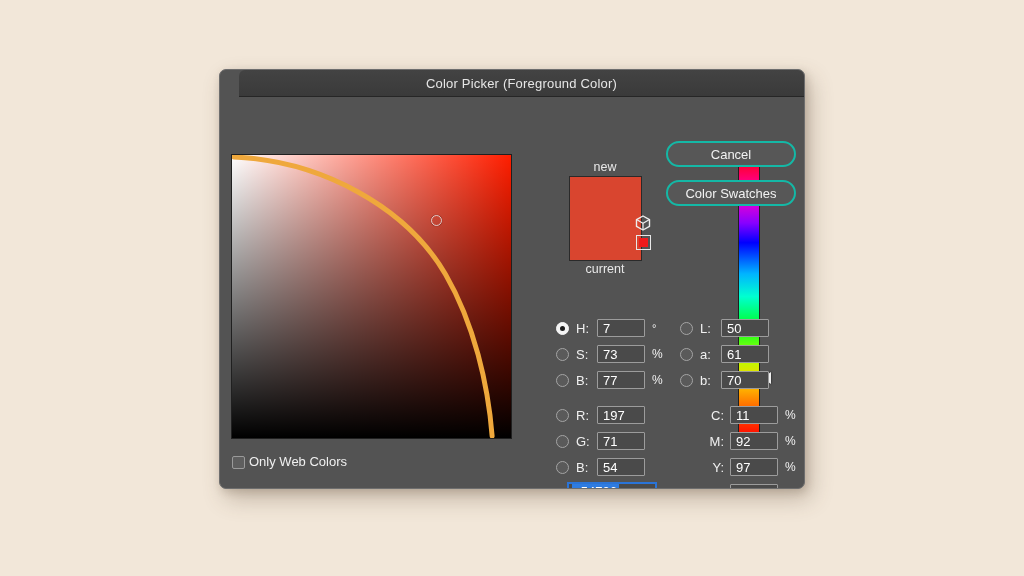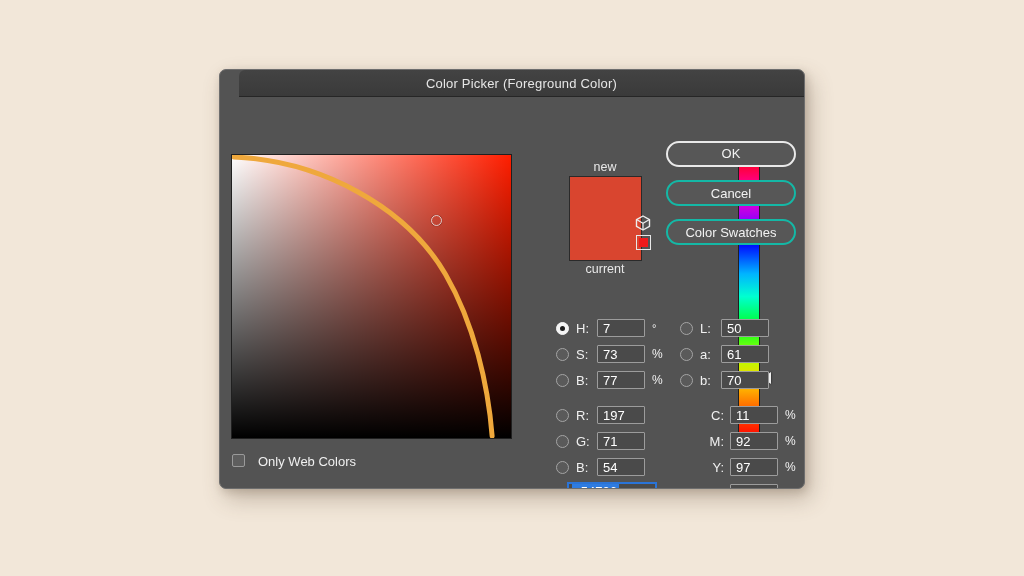--- a/index.html
+++ b/index.html
@@ -108,22 +108,22 @@
     border-right: 9px solid #f0f0f0;
     filter: drop-shadow(0 0 1px #111);
   }
 
   
   #only-web {
     position: absolute;
     left: 12px;
     top: 357px;
     display: flex;
-    align-items: flex-start;
-    gap: 13px;
+    align-items: flex-end;
+    gap: 4px;
   }
   #only-web-box {
     width: 13px; height: 13px;
     border: 1px solid #9a9a9a;
     border-radius: 2px;
     background: #5e5e5e;
     box-sizing: border-box;
   }
   #only-web-label { color: #f0f0f0; font-size: 13px; }
 
@@ -318,21 +318,20 @@
       <svg id="gamut-icon" viewBox="0 0 16 16">
         <path d="M8 1 L14.5 4.6 L14.5 11.4 L8 15 L1.5 11.4 L1.5 4.6 Z" fill="none" stroke="#ededed" stroke-width="1.4" stroke-linejoin="round"></path>
         <path d="M1.5 4.6 L8 8.2 L14.5 4.6 M8 8.2 L8 15" fill="none" stroke="#ededed" stroke-width="1.2"></path>
       </svg>
       <div id="websafe-icon">
         <span id="websafe-chip" style="background: rgb(240, 26, 26);"></span>
       </div>
     </div>
 
     <div id="buttons">
-      <div class="btn primary">OK</div>
       <div class="btn">Cancel</div>
       <div class="btn">Color Swatches</div>
     </div>
 
     <div id="fields">
       <div class="row">
         <span class="radio on"></span>
         <span class="flabel">H:</span>
         <span class="fbox">7</span>
         <span class="unit deg">°</span>

